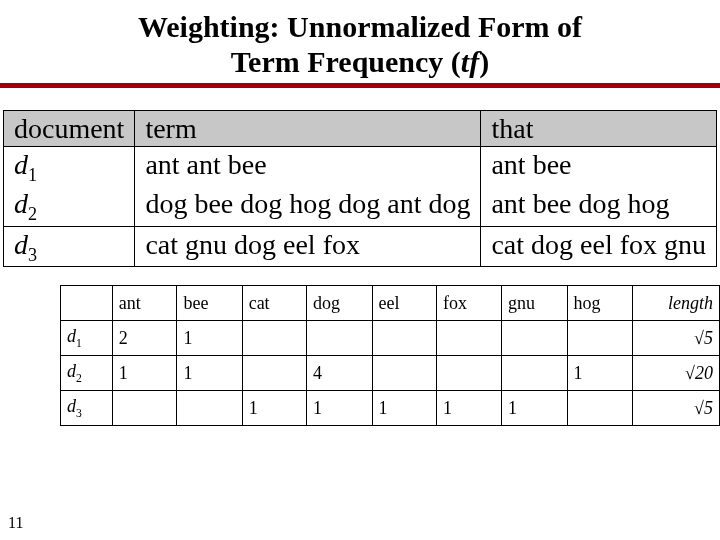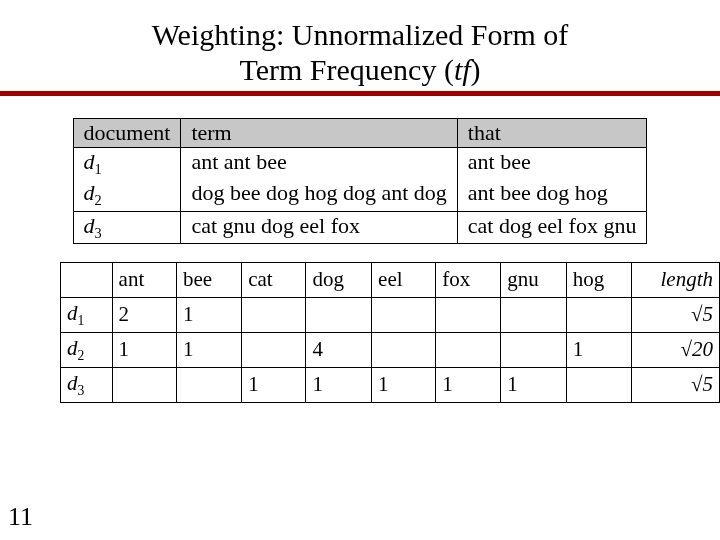--- a/index.html
+++ b/index.html
@@ -17,36 +17,35 @@
     width: 720px;
     height: 540px;
     box-sizing: border-box;
   }
   .title-block {
     padding-top: 10px;
   }
   .title {
     text-align: center;
     font-size: 30px;
-    font-weight: normal;
+    font-weight: bold;
     line-height: 1.15;
-    margin-top: 8px;
   }
   .rule {
     margin-top: 4px;
     height: 5px;
     background: #a00000;
     width: 100%;
   }
 
   
   .doc-table {
     margin: 22px auto 0 auto;
     border-collapse: collapse;
-    font-size: 22px;
+    font-size: 28px;
   }
   .doc-table td, .doc-table th {
     border: 1px solid #000;
     padding: 0 10px;
     font-weight: normal;
     line-height: 1.25;
     text-align: left;
     vertical-align: top;
     height: 28px;
   }
@@ -57,21 +56,21 @@
     border-top: none;
     border-bottom: none;
   }
   .doc-table tr:first-child td, .doc-table tr:first-child th { border-top: 1px solid #000; }
   .doc-table tr:last-child td { border-bottom: 1px solid #000; }
 
   
   .tf-table {
     margin: 18px auto 0 60px;
     border-collapse: collapse;
-    font-size: 21px;
+    font-size: 18px;
   }
   .tf-table th, .tf-table td {
     border: 1px solid #000;
     width: 58px;
     height: 34px;
     text-align: left;
     padding: 0 6px;
     font-weight: normal;
     vertical-align: middle;
   }
@@ -92,21 +91,21 @@
     margin: 20px 0 0 50px;
     font-size: 22px;
   }
   .footnote .label { text-decoration: underline; }
   .footnote .ital { font-style: italic; }
 
   .page-num {
     position: absolute;
     left: 8px;
     bottom: 8px;
-    font-size: 26px;
+    font-size: 16px;
   }
   sub { font-size: 0.65em; vertical-align: sub; font-style: normal; }
 </style>
 </head>
 <body>
 
 <div class="slide">
 
   <div class="title-block">
     <div class="title">

